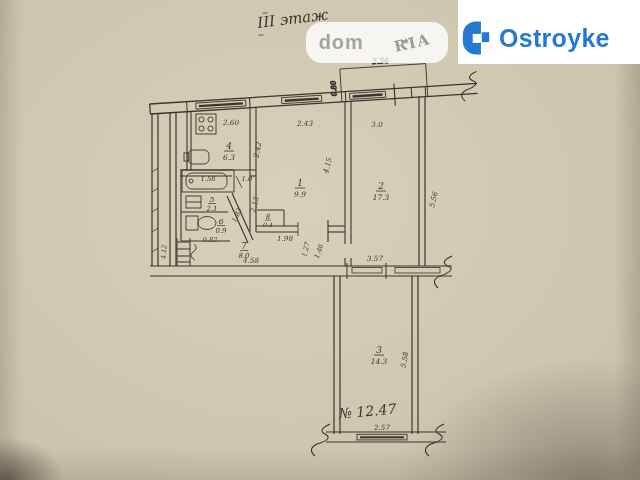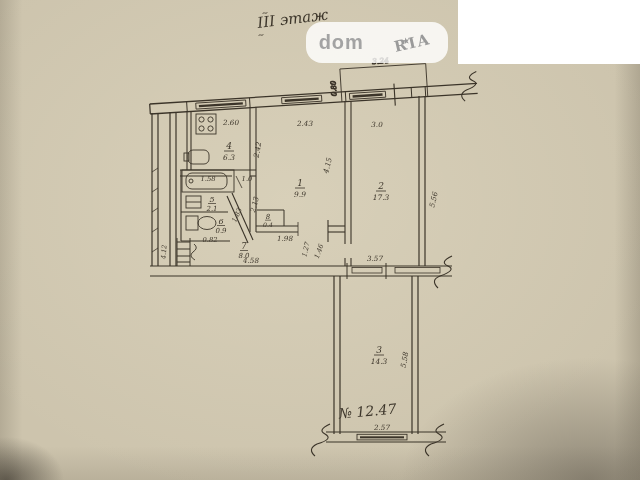--- a/index.html
+++ b/index.html
@@ -277,14 +277,22 @@
     </div>
     <div class="wm-div"></div>
     <div class="wm-cell">
       <span class="wm-star">★</span>
       <span class="wm-ria">RIA</span>
     </div>
   </div>
 
   
   <div class="corner-white"></div>
+  <div class="brand">
+    <svg width="28" height="36" viewBox="0 0 34 42">
+      <path d="M17 1 C8 1 1 8 1 17 L1 25 C1 34 8 41 17 41 L23 41 L23 1 Z" fill="#2679d2"></path>
+      <rect x="13" y="16" width="10" height="11" fill="#ffffff"></rect>
+      <rect x="24" y="14" width="9" height="12" fill="#2679d2"></rect>
+    </svg>
+    <span class="brand-name">Ostroyke</span>
+  </div>
 
 </div>
 
 </body></html>

